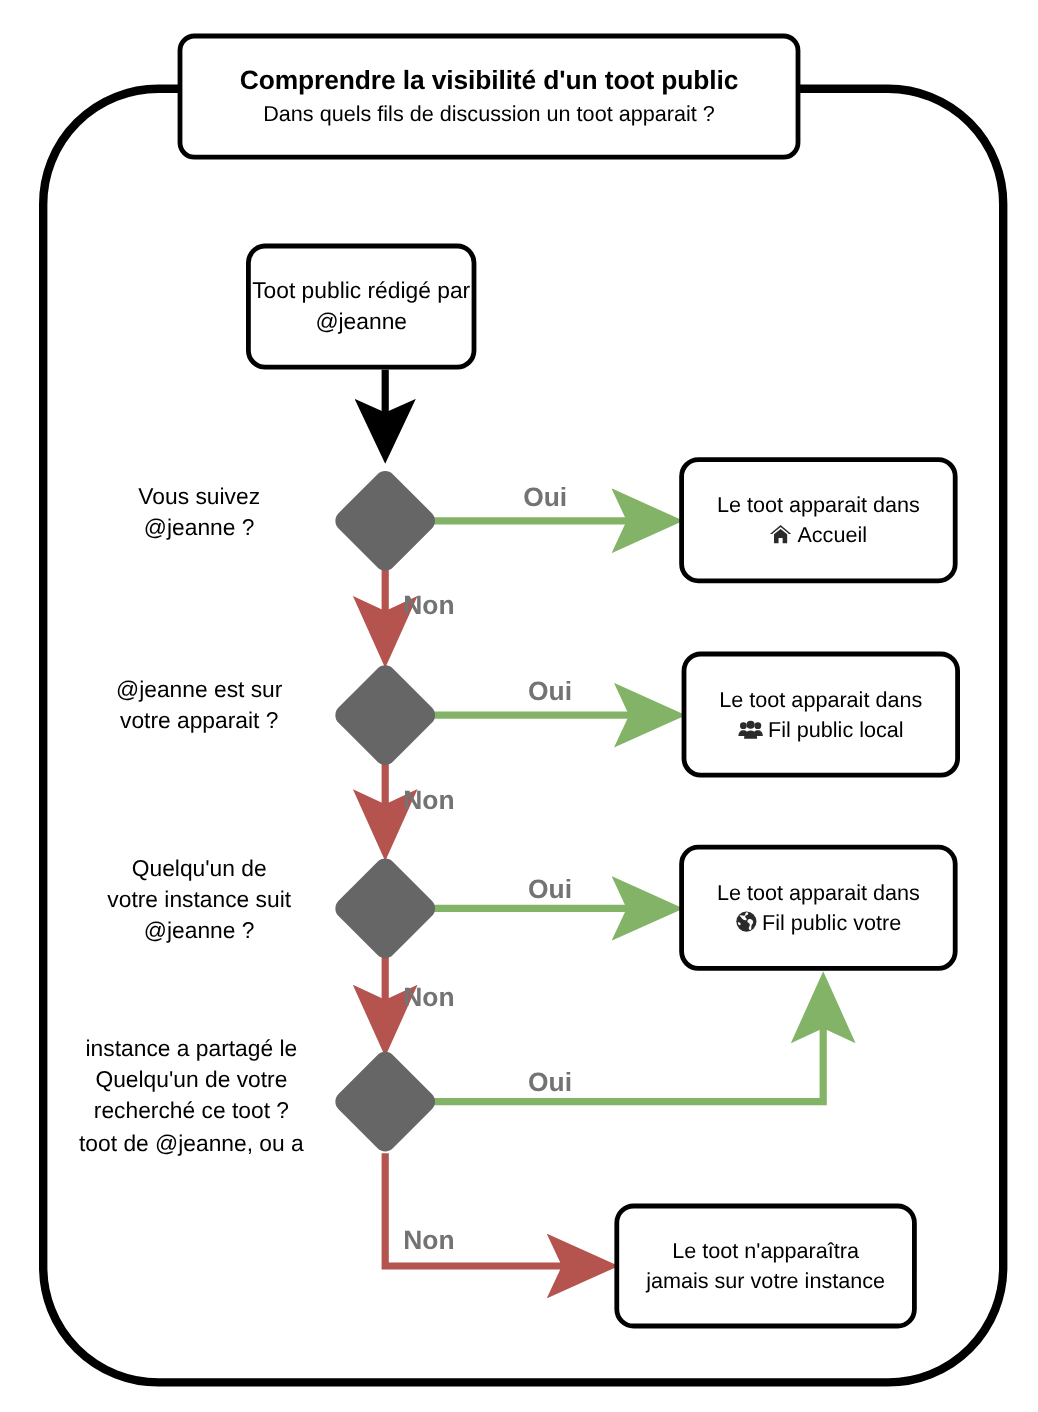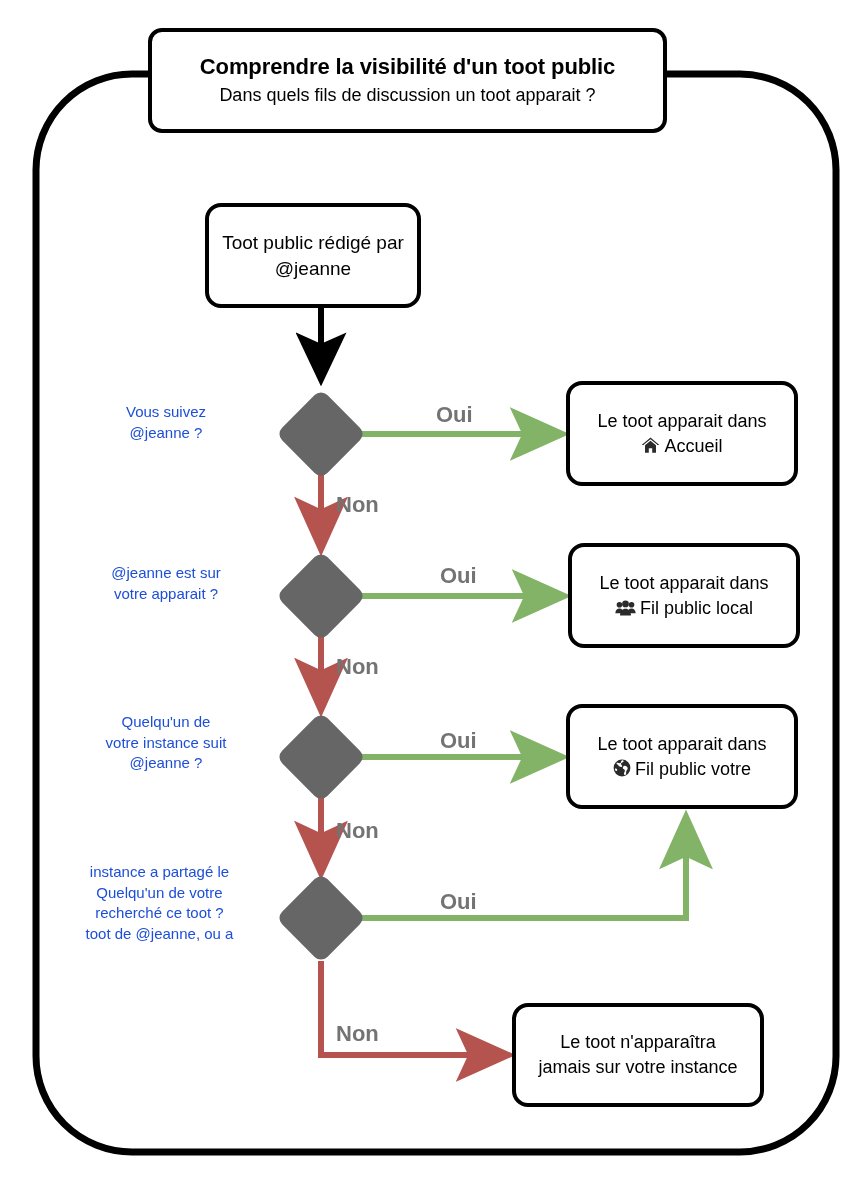--- a/index.html
+++ b/index.html
@@ -57,21 +57,21 @@
   }
   .title-sub {
     font-size: 18px;
     font-weight: normal;
     line-height: 1.25;
     margin-top: 5px;
   }
   .start-box {
     left: 205px;
     top: 203px;
-    width: 216px;
+    width: 192px;
     height: 105px;
     z-index: 5;
   }
   .start-box .line {
     font-size: 19px;
     line-height: 1.35;
   }
   .out-box {
     width: 232px;
     height: 105px;
@@ -92,23 +92,23 @@
     display: inline-block;
     vertical-align: -2px;
     margin-right: 4px;
   }
   .ic svg { display: block; }
 
   
   .qlabel {
     position: absolute;
     text-align: center;
-    font-size: 15px;
+    font-size: 19px;
     line-height: 1.38;
-    color: #1d4ed8;
+    color: #000000;
     z-index: 4;
   }
   .q1 { left: 60px;  top: 402px; width: 212px; }
   .q2 { left: 60px;  top: 563px; width: 212px; }
   .q3 { left: 56px;  top: 712px; width: 220px; }
   .q4 { left: 42px;  top: 862px; width: 235px; }
 
   
   .edgelabel {
     position: absolute;

